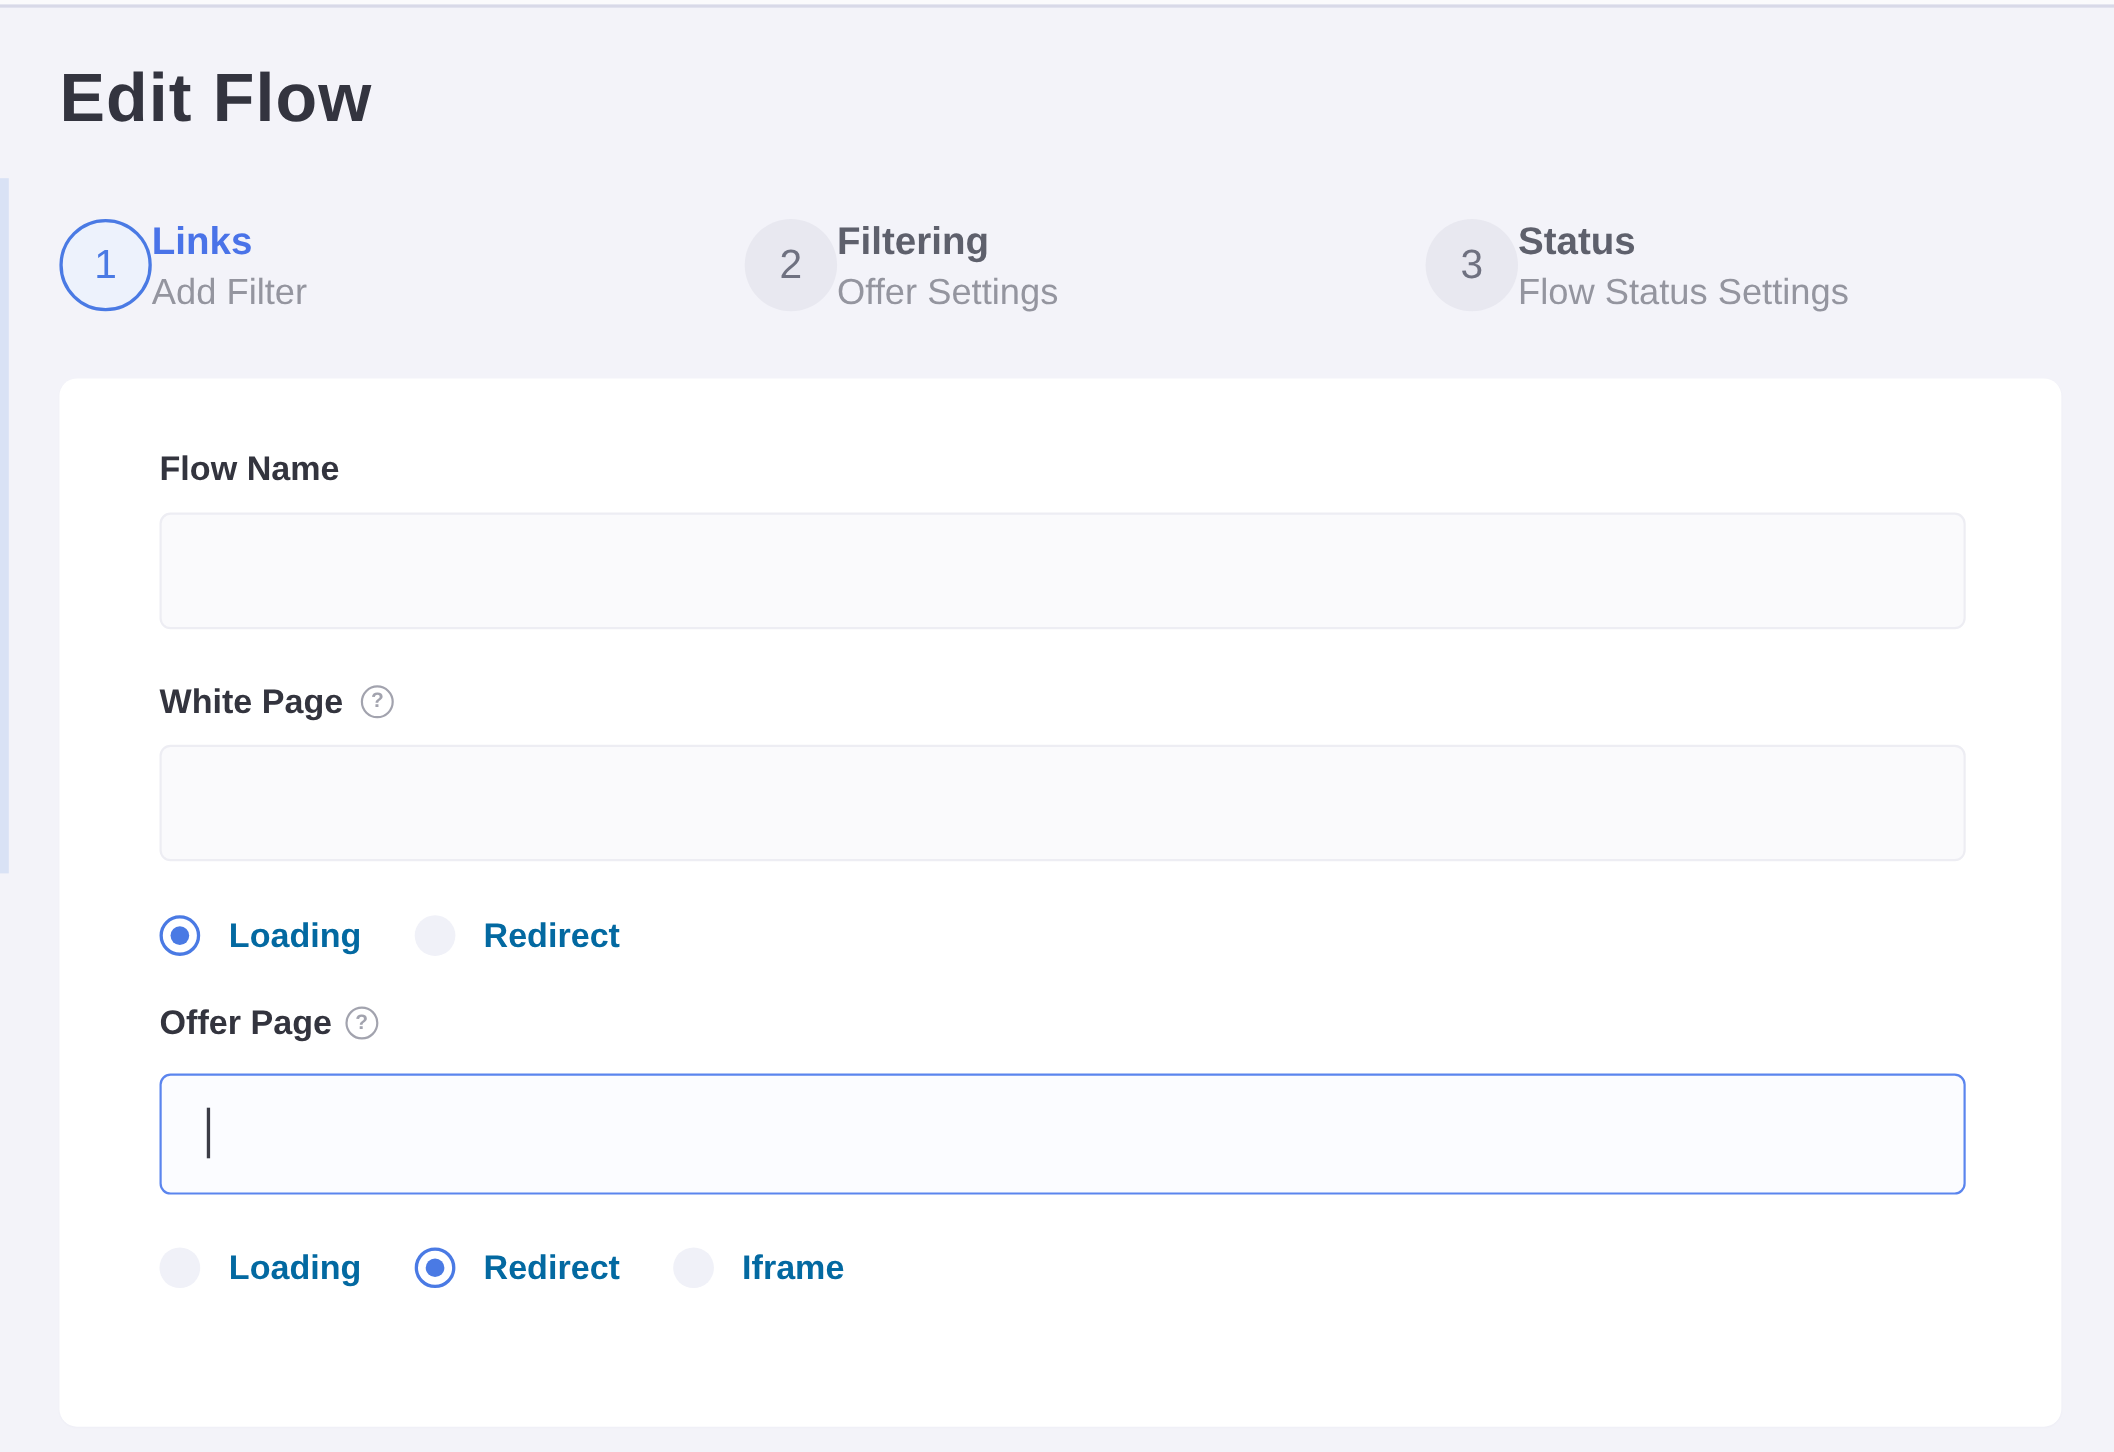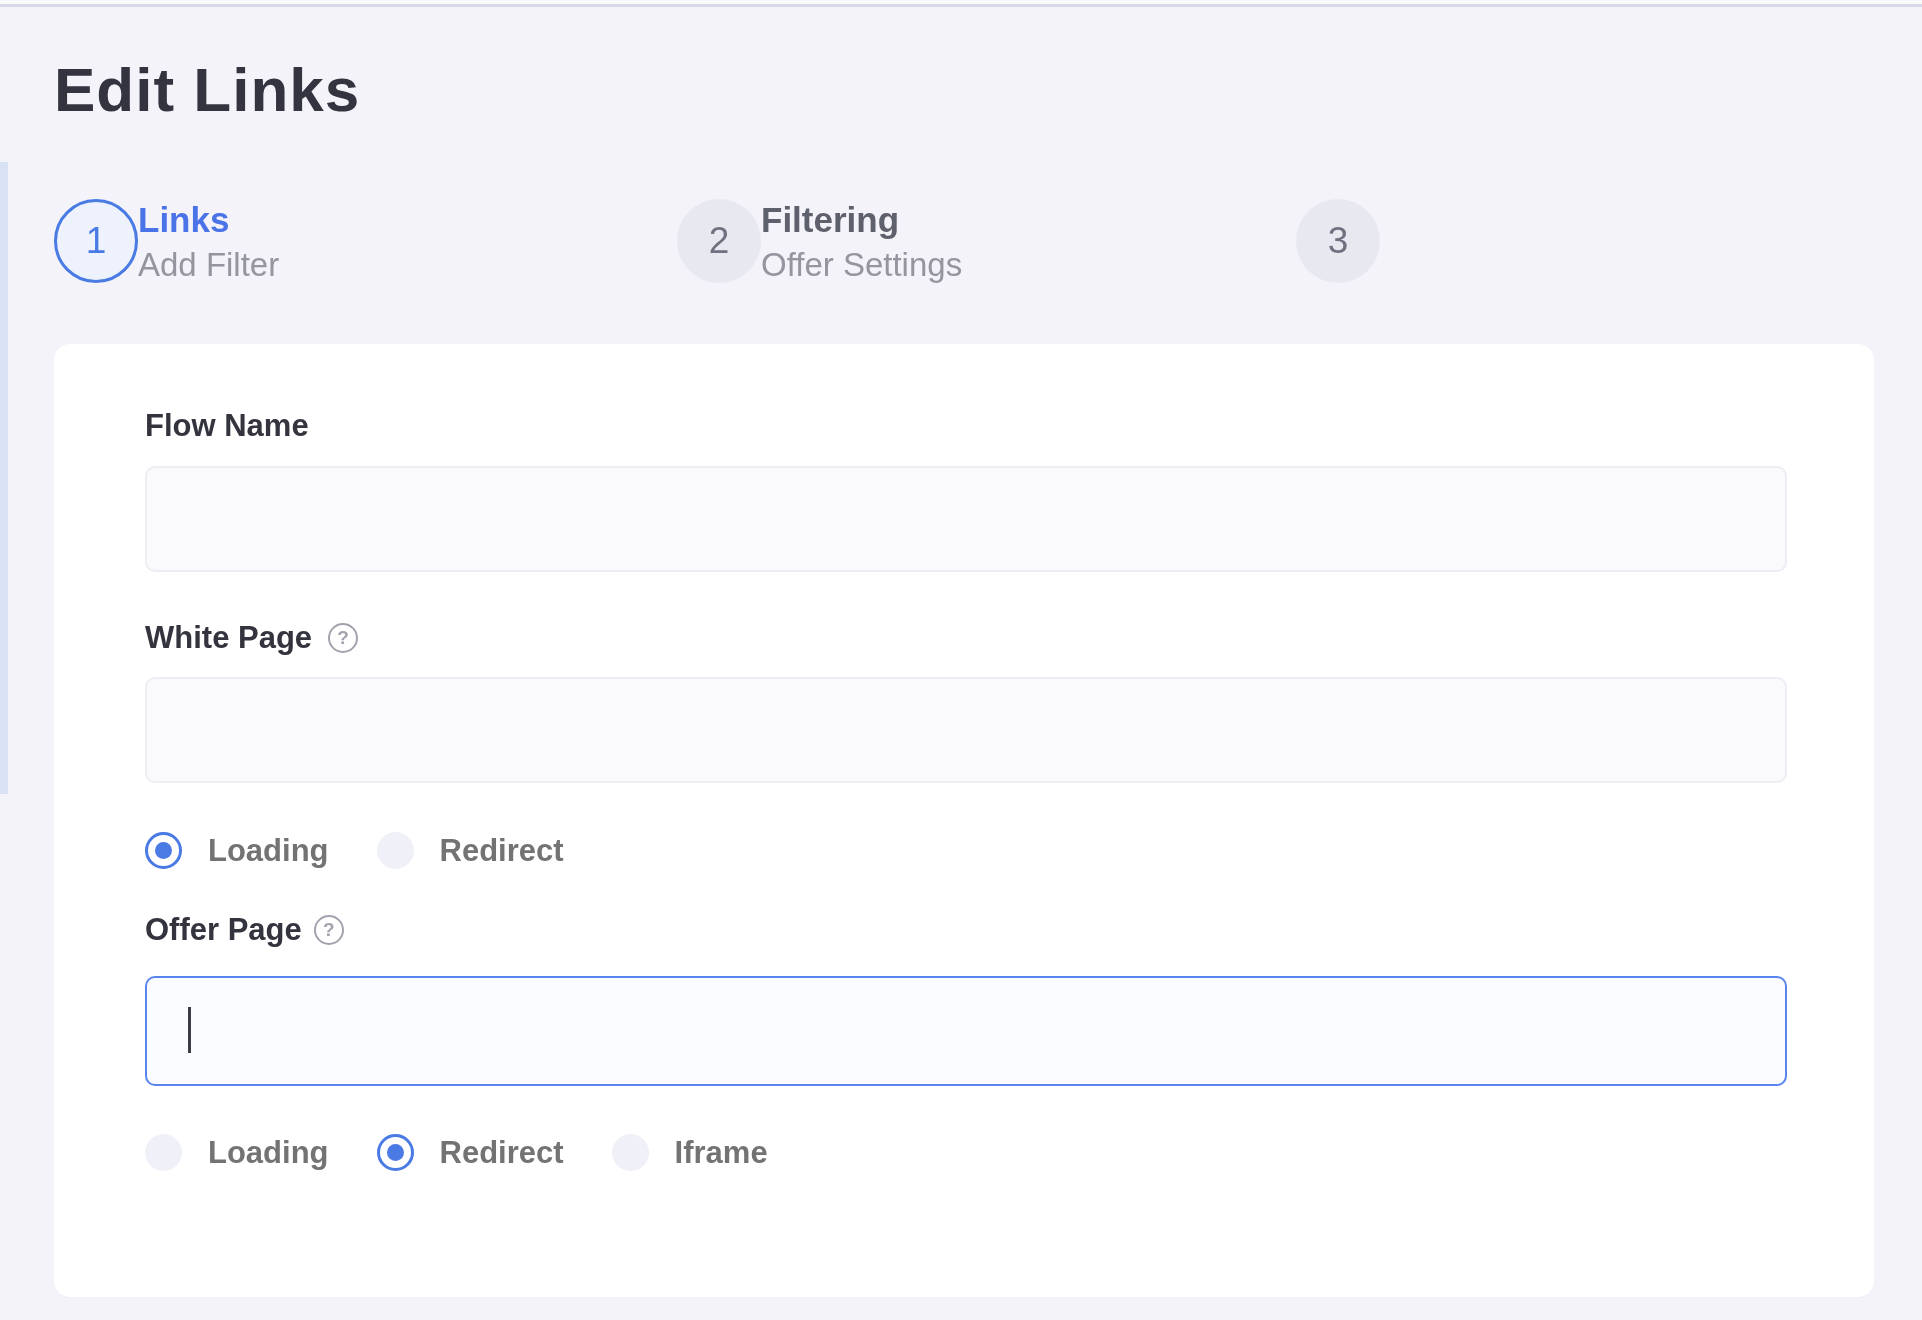--- a/index.html
+++ b/index.html
@@ -89,47 +89,51 @@
   .radio-row { position:absolute; left:91px; display:flex; align-items:center; height:38px; }
   .radio-row-1 { top:487px; }
   .radio-row-2 { top:789px; }
   .radio-group { display:flex; align-items:center; margin-right:48px; cursor:pointer; }
   .radio { width:37px; height:37px; border-radius:50%; margin-right:26px; position:relative; }
   .radio.on { background:#ffffff; border:3px solid #4a7ae4; }
   .radio.on::after {
     content:""; position:absolute; inset:7px; border-radius:50%; background:#4a7ae4;
   }
   .radio.off { background:#f0f1f8; }
-  .radio-label { font-size:31px; font-weight:700; color:#737373; line-height:1; }
+  .radio-label { font-size:31px; font-weight:700; color:#0369a1; line-height:1; }
 </style>
 </head>
 <body>
 
 <div class="topbar"></div>
 <div class="left-accent"></div>
 
-<h1 class="page-title">Edit Links</h1>
+<h1 class="page-title">Edit Flow</h1>
 
 <div class="stepper">
   <div class="step step-1 active">
     <div class="step-circle">1</div>
     <div class="step-text">
       <div class="step-title">Links</div>
       <div class="step-subtitle">Add Filter</div>
     </div>
   </div>
   <div class="step step-2 inactive">
     <div class="step-circle">2</div>
     <div class="step-text">
       <div class="step-title">Filtering</div>
       <div class="step-subtitle">Offer Settings</div>
     </div>
   </div>
   <div class="step step-3 inactive">
     <div class="step-circle">3</div>
+    <div class="step-text">
+      <div class="step-title">Status</div>
+      <div class="step-subtitle">Flow Status Settings</div>
+    </div>
   </div>
 </div>
 
 <div class="card">
 
   <div class="form-label label-flow-name">
     <span>Flow Name</span>
   </div>
   <input class="text-input input-flow-name" type="text" value="" style="">
 

